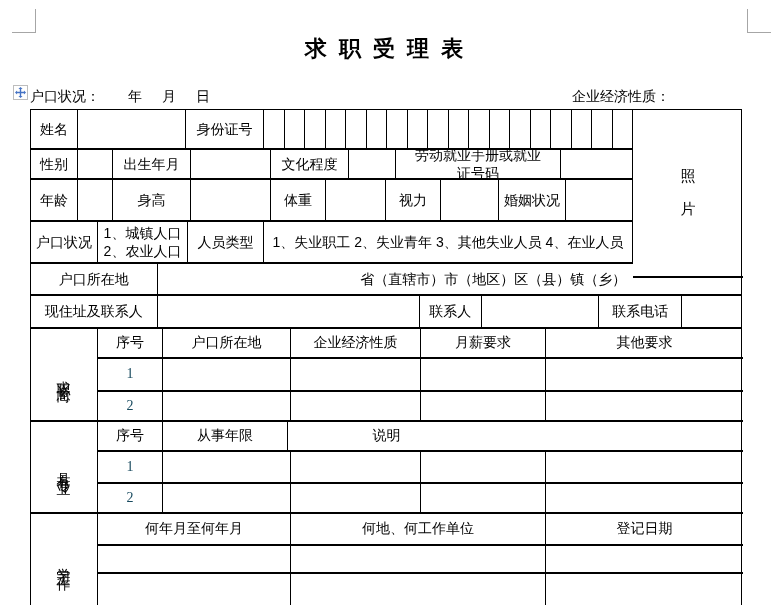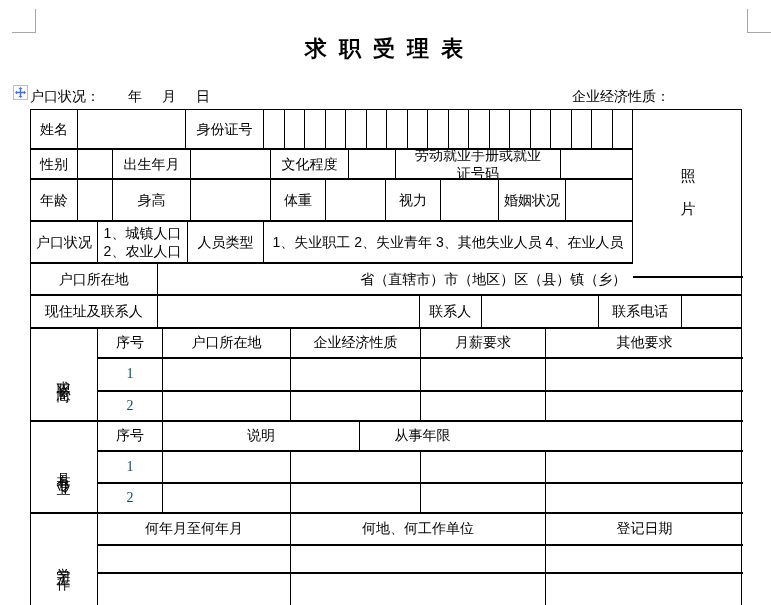--- a/index.html
+++ b/index.html
@@ -209,22 +209,22 @@
         <div class="cell w130"></div>
         <div class="cell w125"></div>
         <div class="cell w197"></div>
       </div>
     </div>
 
     <div class="vsec">
       <div class="vlabel">具有专业</div>
       <div class="row h30">
         <div class="cell w65">序号</div>
+        <div class="cell w125">从事年限</div>
         <div class="cell w197">说明</div>
-        <div class="cell w125">从事年限</div>
       </div>
       <div class="row h32">
         <div class="cell w65 num">1</div>
         <div class="cell w128"></div>
         <div class="cell w130"></div>
         <div class="cell w125"></div>
         <div class="cell w197"></div>
       </div>
       <div class="row h30">
         <div class="cell w65 num">2</div>

